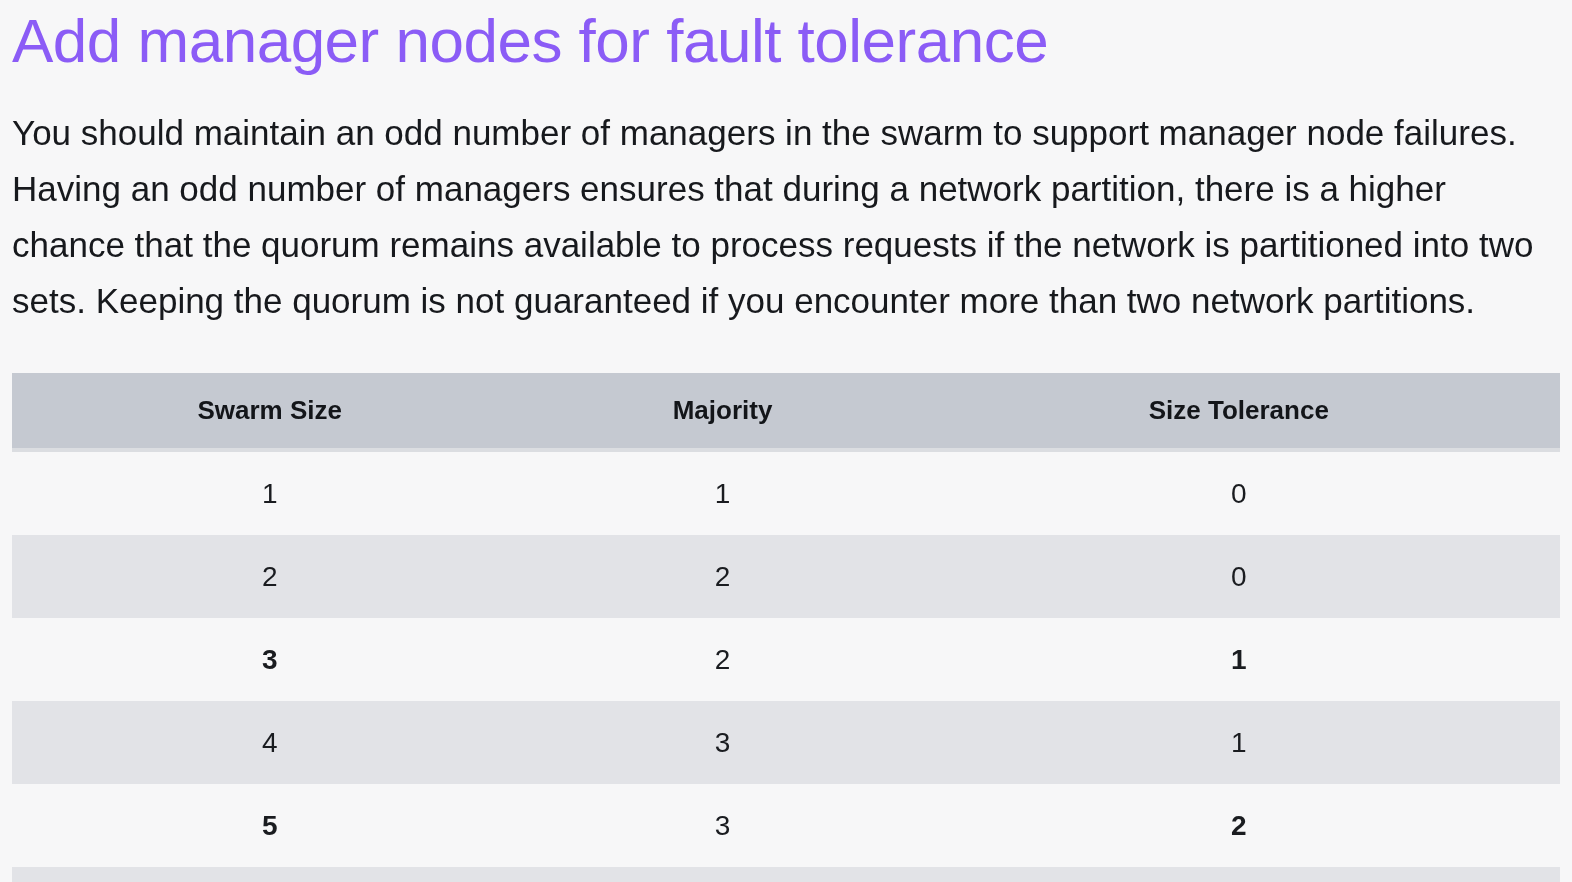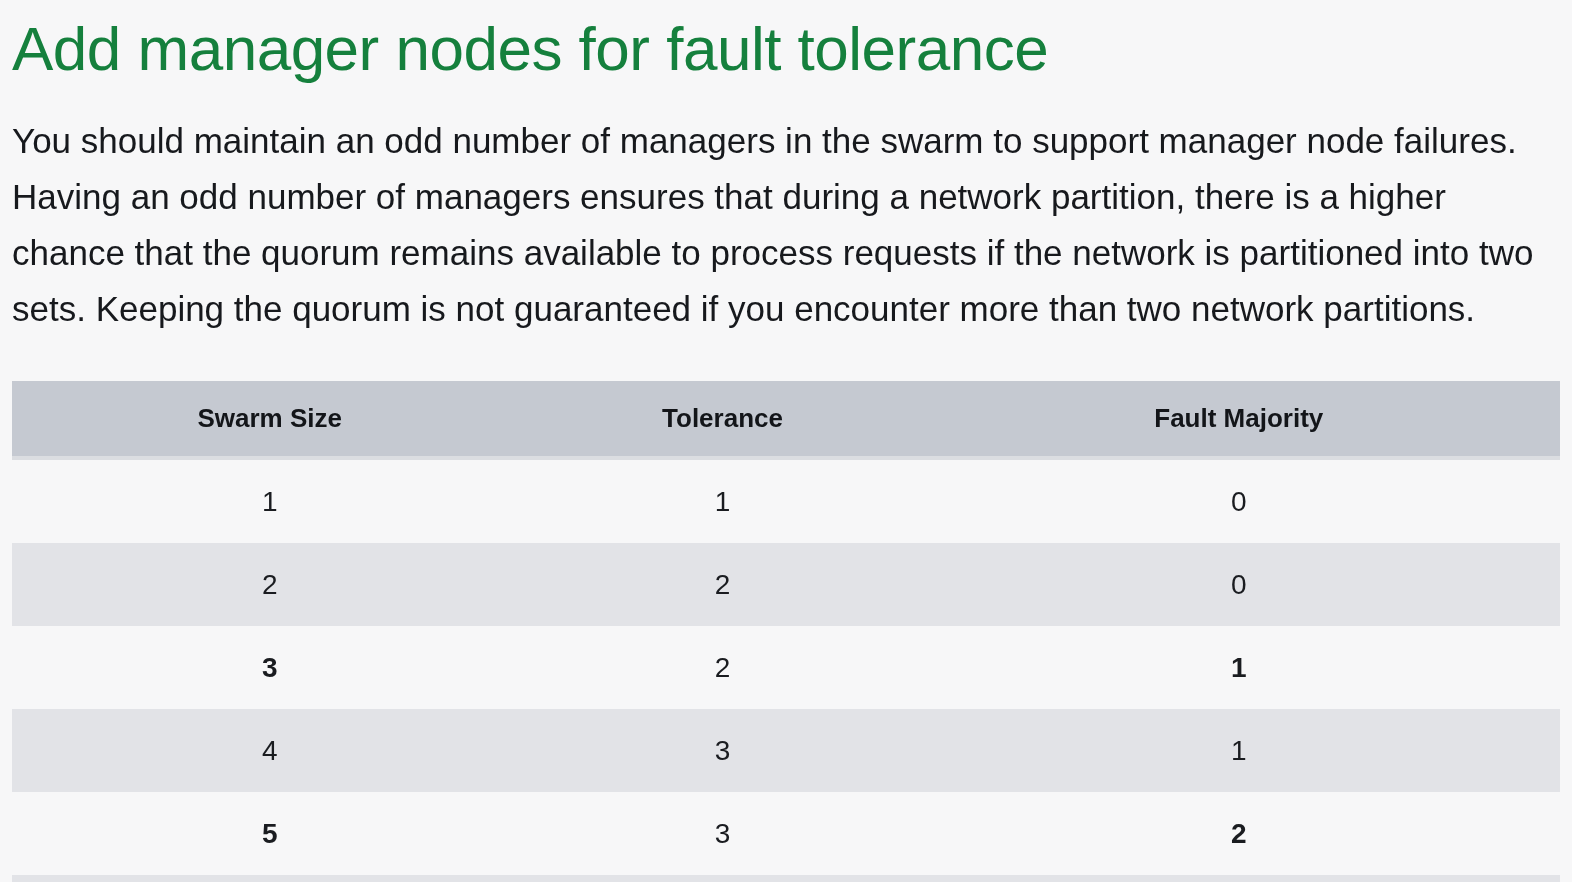--- a/index.html
+++ b/index.html
@@ -8,26 +8,26 @@
     width: 1572px;
     height: 882px;
     overflow: hidden;
     background: #f7f7f8;
     color: #17191d;
     font-family: "Liberation Sans", sans-serif;
     padding: 0 12px;
   }
   .page-title {
     margin: 0;
-    padding-top: 12px;
+    padding-top: 4px;
     font-size: 62px;
     font-weight: 400;
     line-height: 1.18;
     letter-spacing: -0.5px;
-    color: #15803d;
+    color: #8b5cf6;
   }
   .intro {
     margin: 28px 0 0 0;
     font-size: 35px;
     line-height: 56px;
     max-width: 1548px;
   }
   table.managers-table {
     width: 100%;
     margin-top: 44px;
@@ -71,22 +71,22 @@
 
   <table class="managers-table">
     <colgroup>
       <col class="col-swarm">
       <col class="col-majority">
       <col class="col-fault">
     </colgroup>
     <thead>
       <tr>
         <th>Swarm Size</th>
-        <th>Tolerance</th>
-        <th>Fault Majority</th>
+        <th>Majority</th>
+        <th>Size Tolerance</th>
       </tr>
     </thead>
     <tbody>
       <tr>
         <td>1</td>
         <td>1</td>
         <td>0</td>
       </tr>
       <tr>
         <td>2</td>

